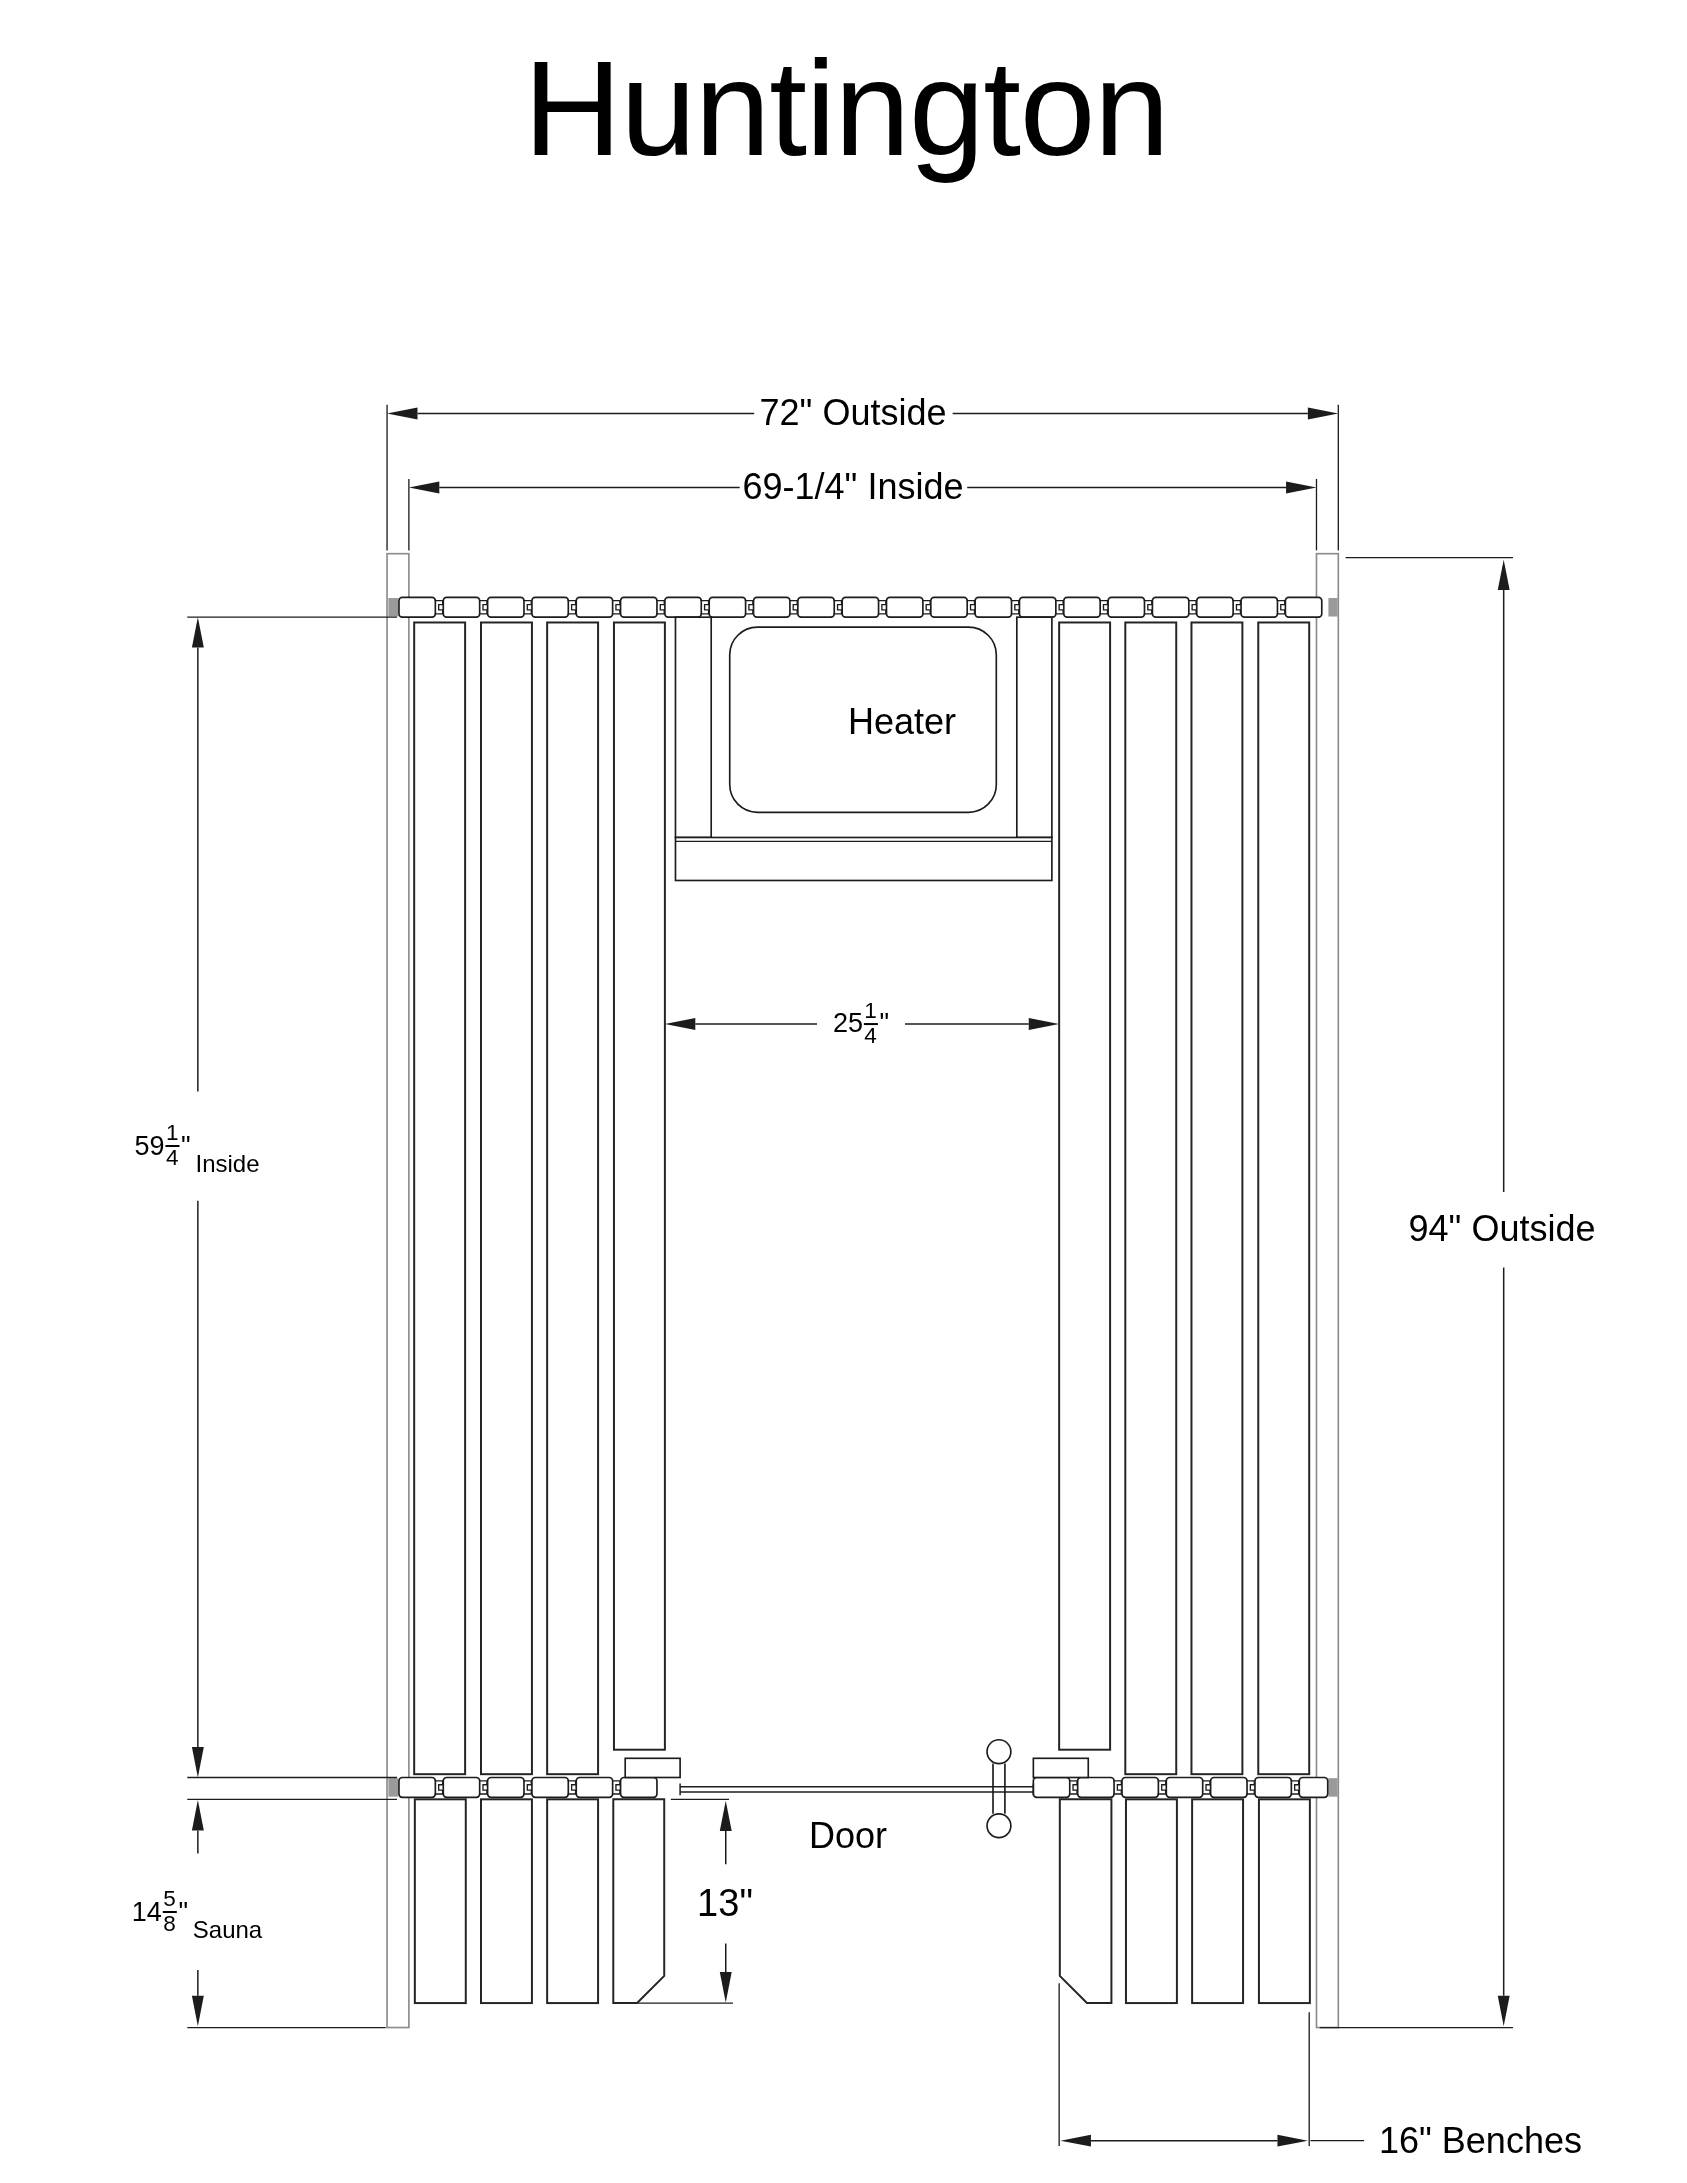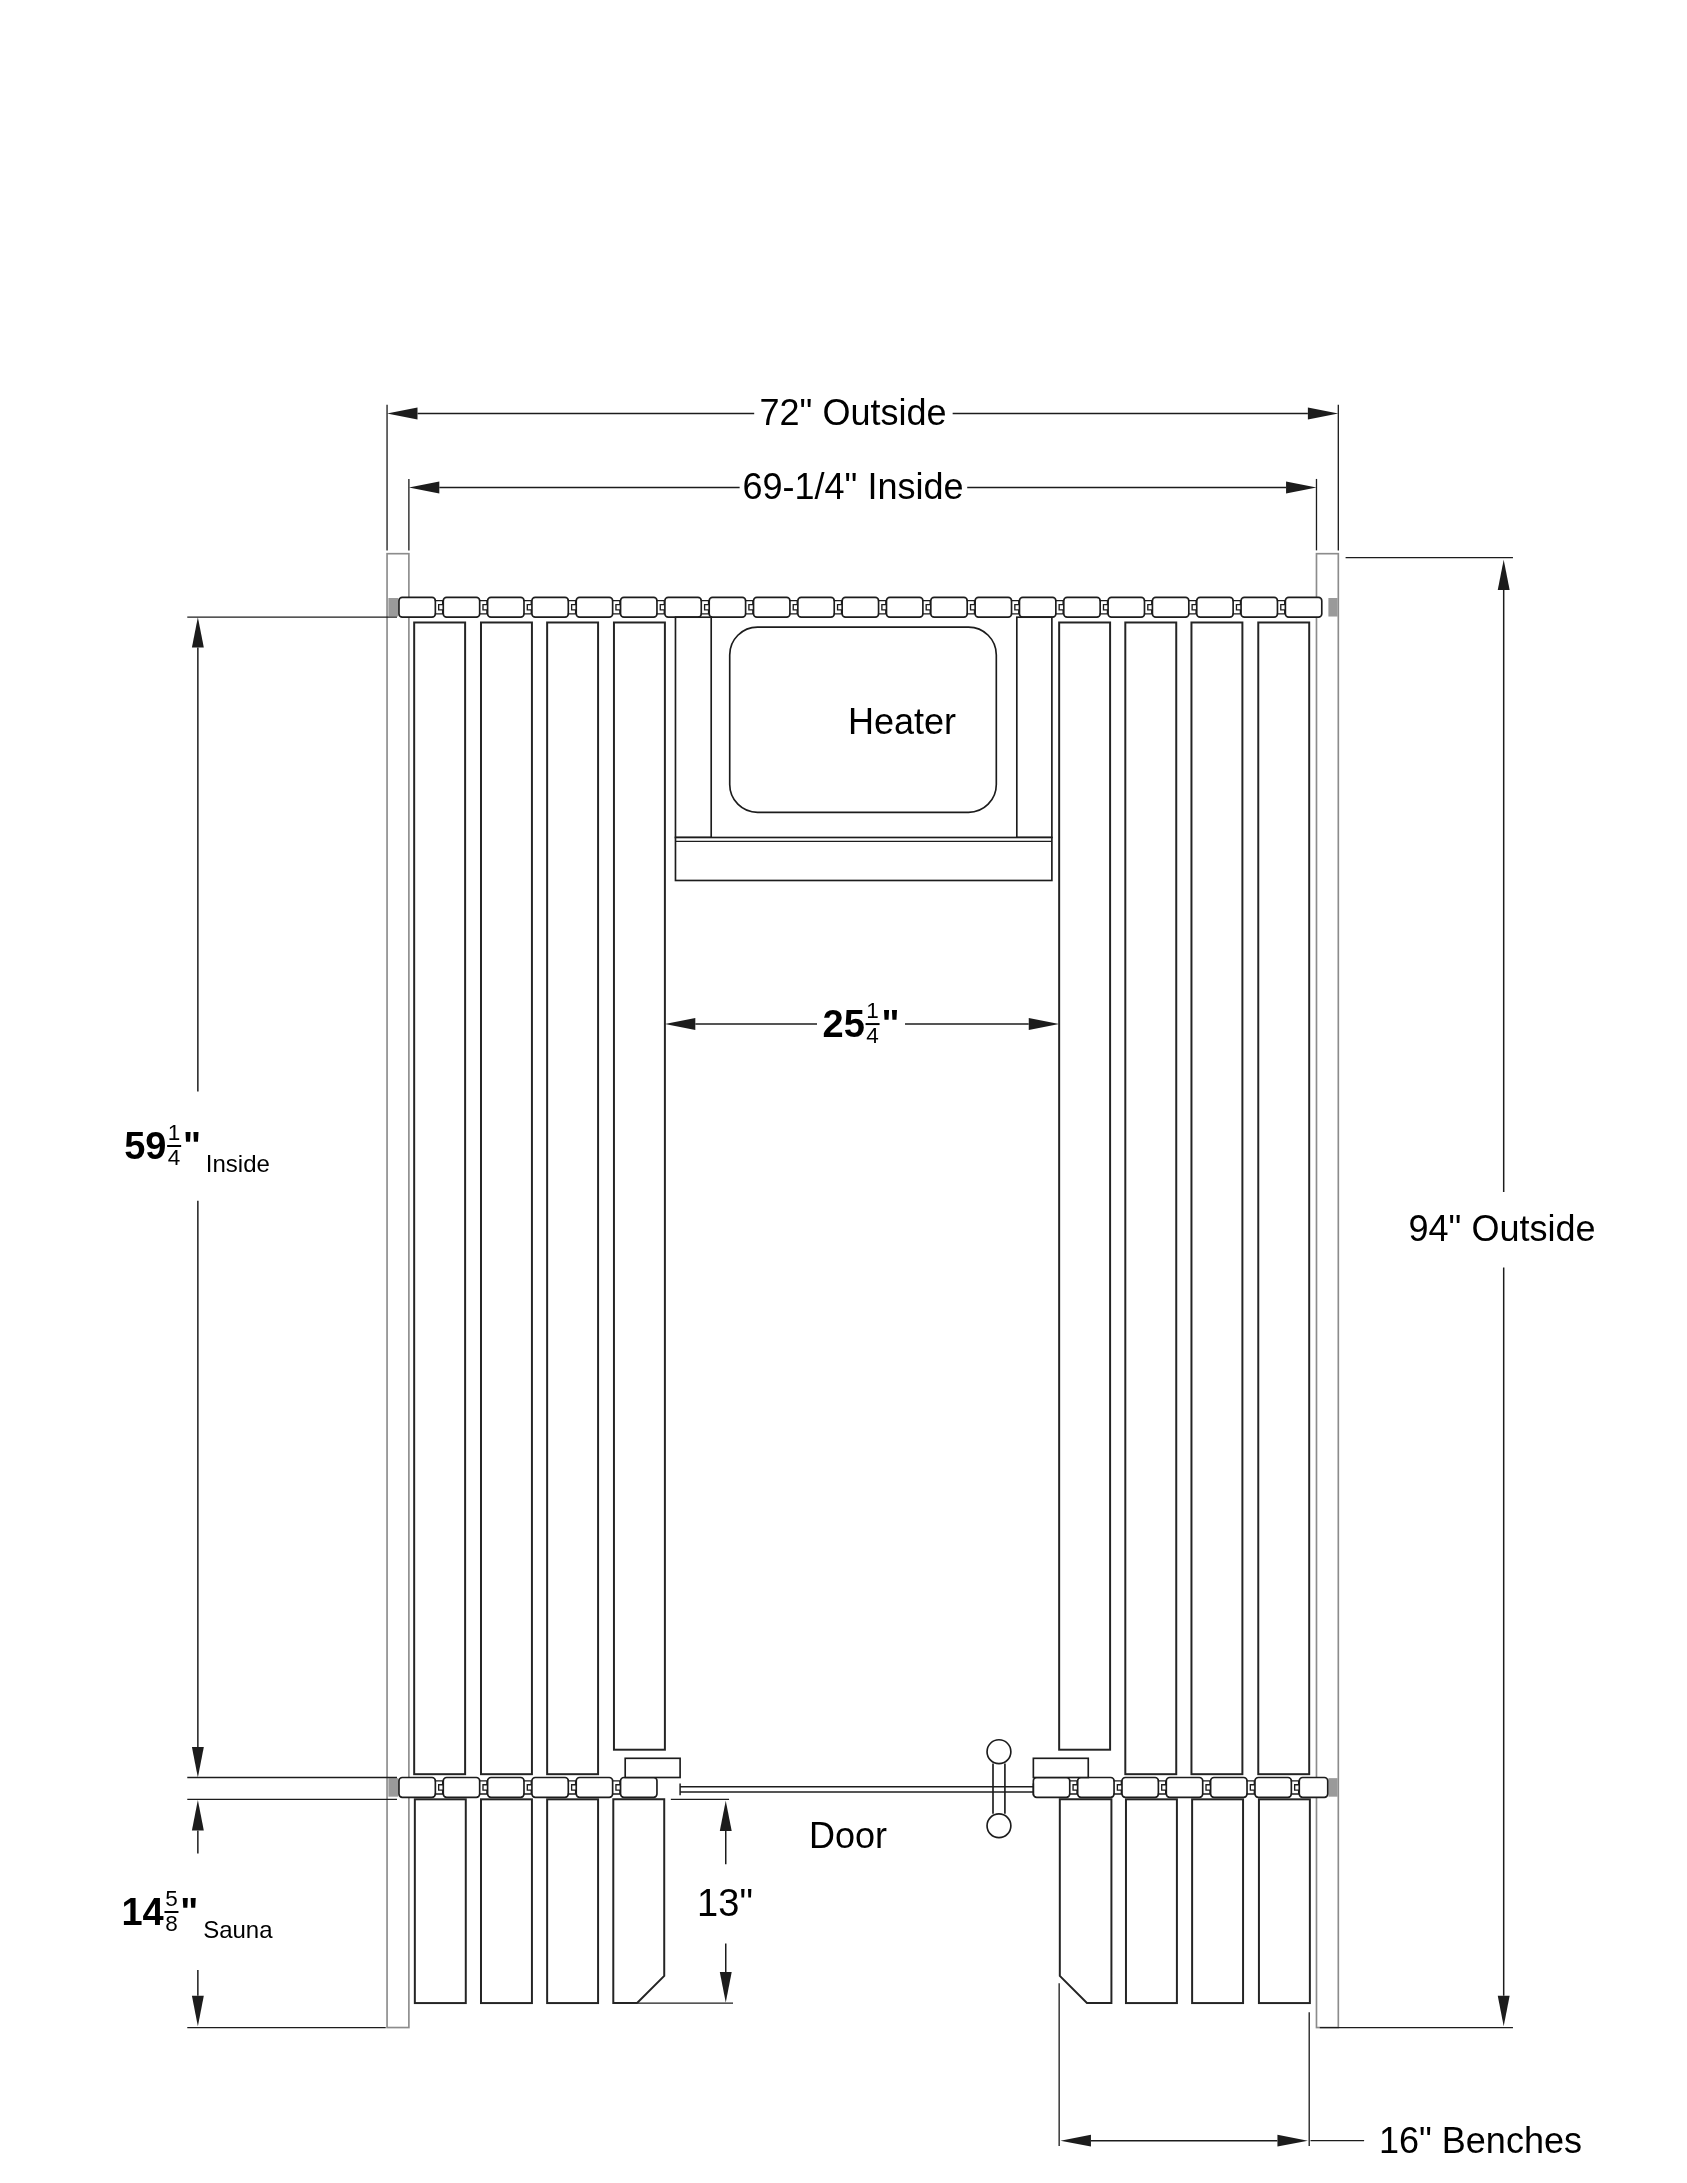--- a/index.html
+++ b/index.html
@@ -25,21 +25,21 @@
   
   .lbl{position:absolute;white-space:nowrap;line-height:1;}
   .cxy{transform:translate(-50%,-50%);}
   .cx{transform:translateX(-50%);}
   .cy{transform:translateY(-50%);}
   .title{font-size:136px;letter-spacing:-1.3px;}
   .subtitle{font-size:61px;}
   .dimtxt{font-size:36px;}
   .bignum{font-size:38px;}
   .fraclbl{display:flex;align-items:center;}
-  .fraclbl .whole{font-size:38px;font-weight:bold;}
+  .fraclbl .whole{font-size:27px;}
   .fraclbl .txt{font-size:24px;margin-top:36px;}
   .frac{display:inline-flex;flex-direction:column;align-items:center;
         font-size:22.5px;line-height:1.02;margin:0 2px 0 0.7px;}
   .frac .den{border-top:2px solid #000;padding:0 0.7px;}
   .frac .num{padding:0 0.7px;}
   .sp{display:inline-block;width:0.45em;}
 </style>
 </head>
 <body>
 
@@ -208,20 +208,21 @@
     <line class="dim" x1="1097" y1="2768" x2="1097" y2="2818"></line>
     <line class="dim" x1="1097" y1="2938" x2="1097" y2="2981"></line>
     <polygon class="arr" points="1097,2722 1088,2768 1106,2768"></polygon>
     <polygon class="arr" points="1097,3027 1088,2981 1106,2981"></polygon>
 
     <line class="dim" x1="1649" y1="3236" x2="1931" y2="3236"></line>
     <polygon class="arr" points="1603,3236 1649,3227 1649,3245"></polygon>
     <polygon class="arr" points="1977,3236 1931,3227 1931,3245"></polygon>
   </svg>
 
+  <div class="lbl title cx" style="left:846px;top:40px;">Huntington</div>
 
   <div class="lbl dimtxt cxy" style="left:853px;top:413px;">72" Outside</div>
   <div class="lbl dimtxt cxy" style="left:853px;top:487px;">69-1/4" Inside</div>
   <div class="lbl dimtxt cxy" style="left:902px;top:722px;">Heater</div>
 
   <div class="lbl fraclbl cxy" style="left:861px;top:1024px;">
     <span class="whole">25</span>
       <span class="frac">
         <span class="num">1</span>
         <span class="den">4</span>

